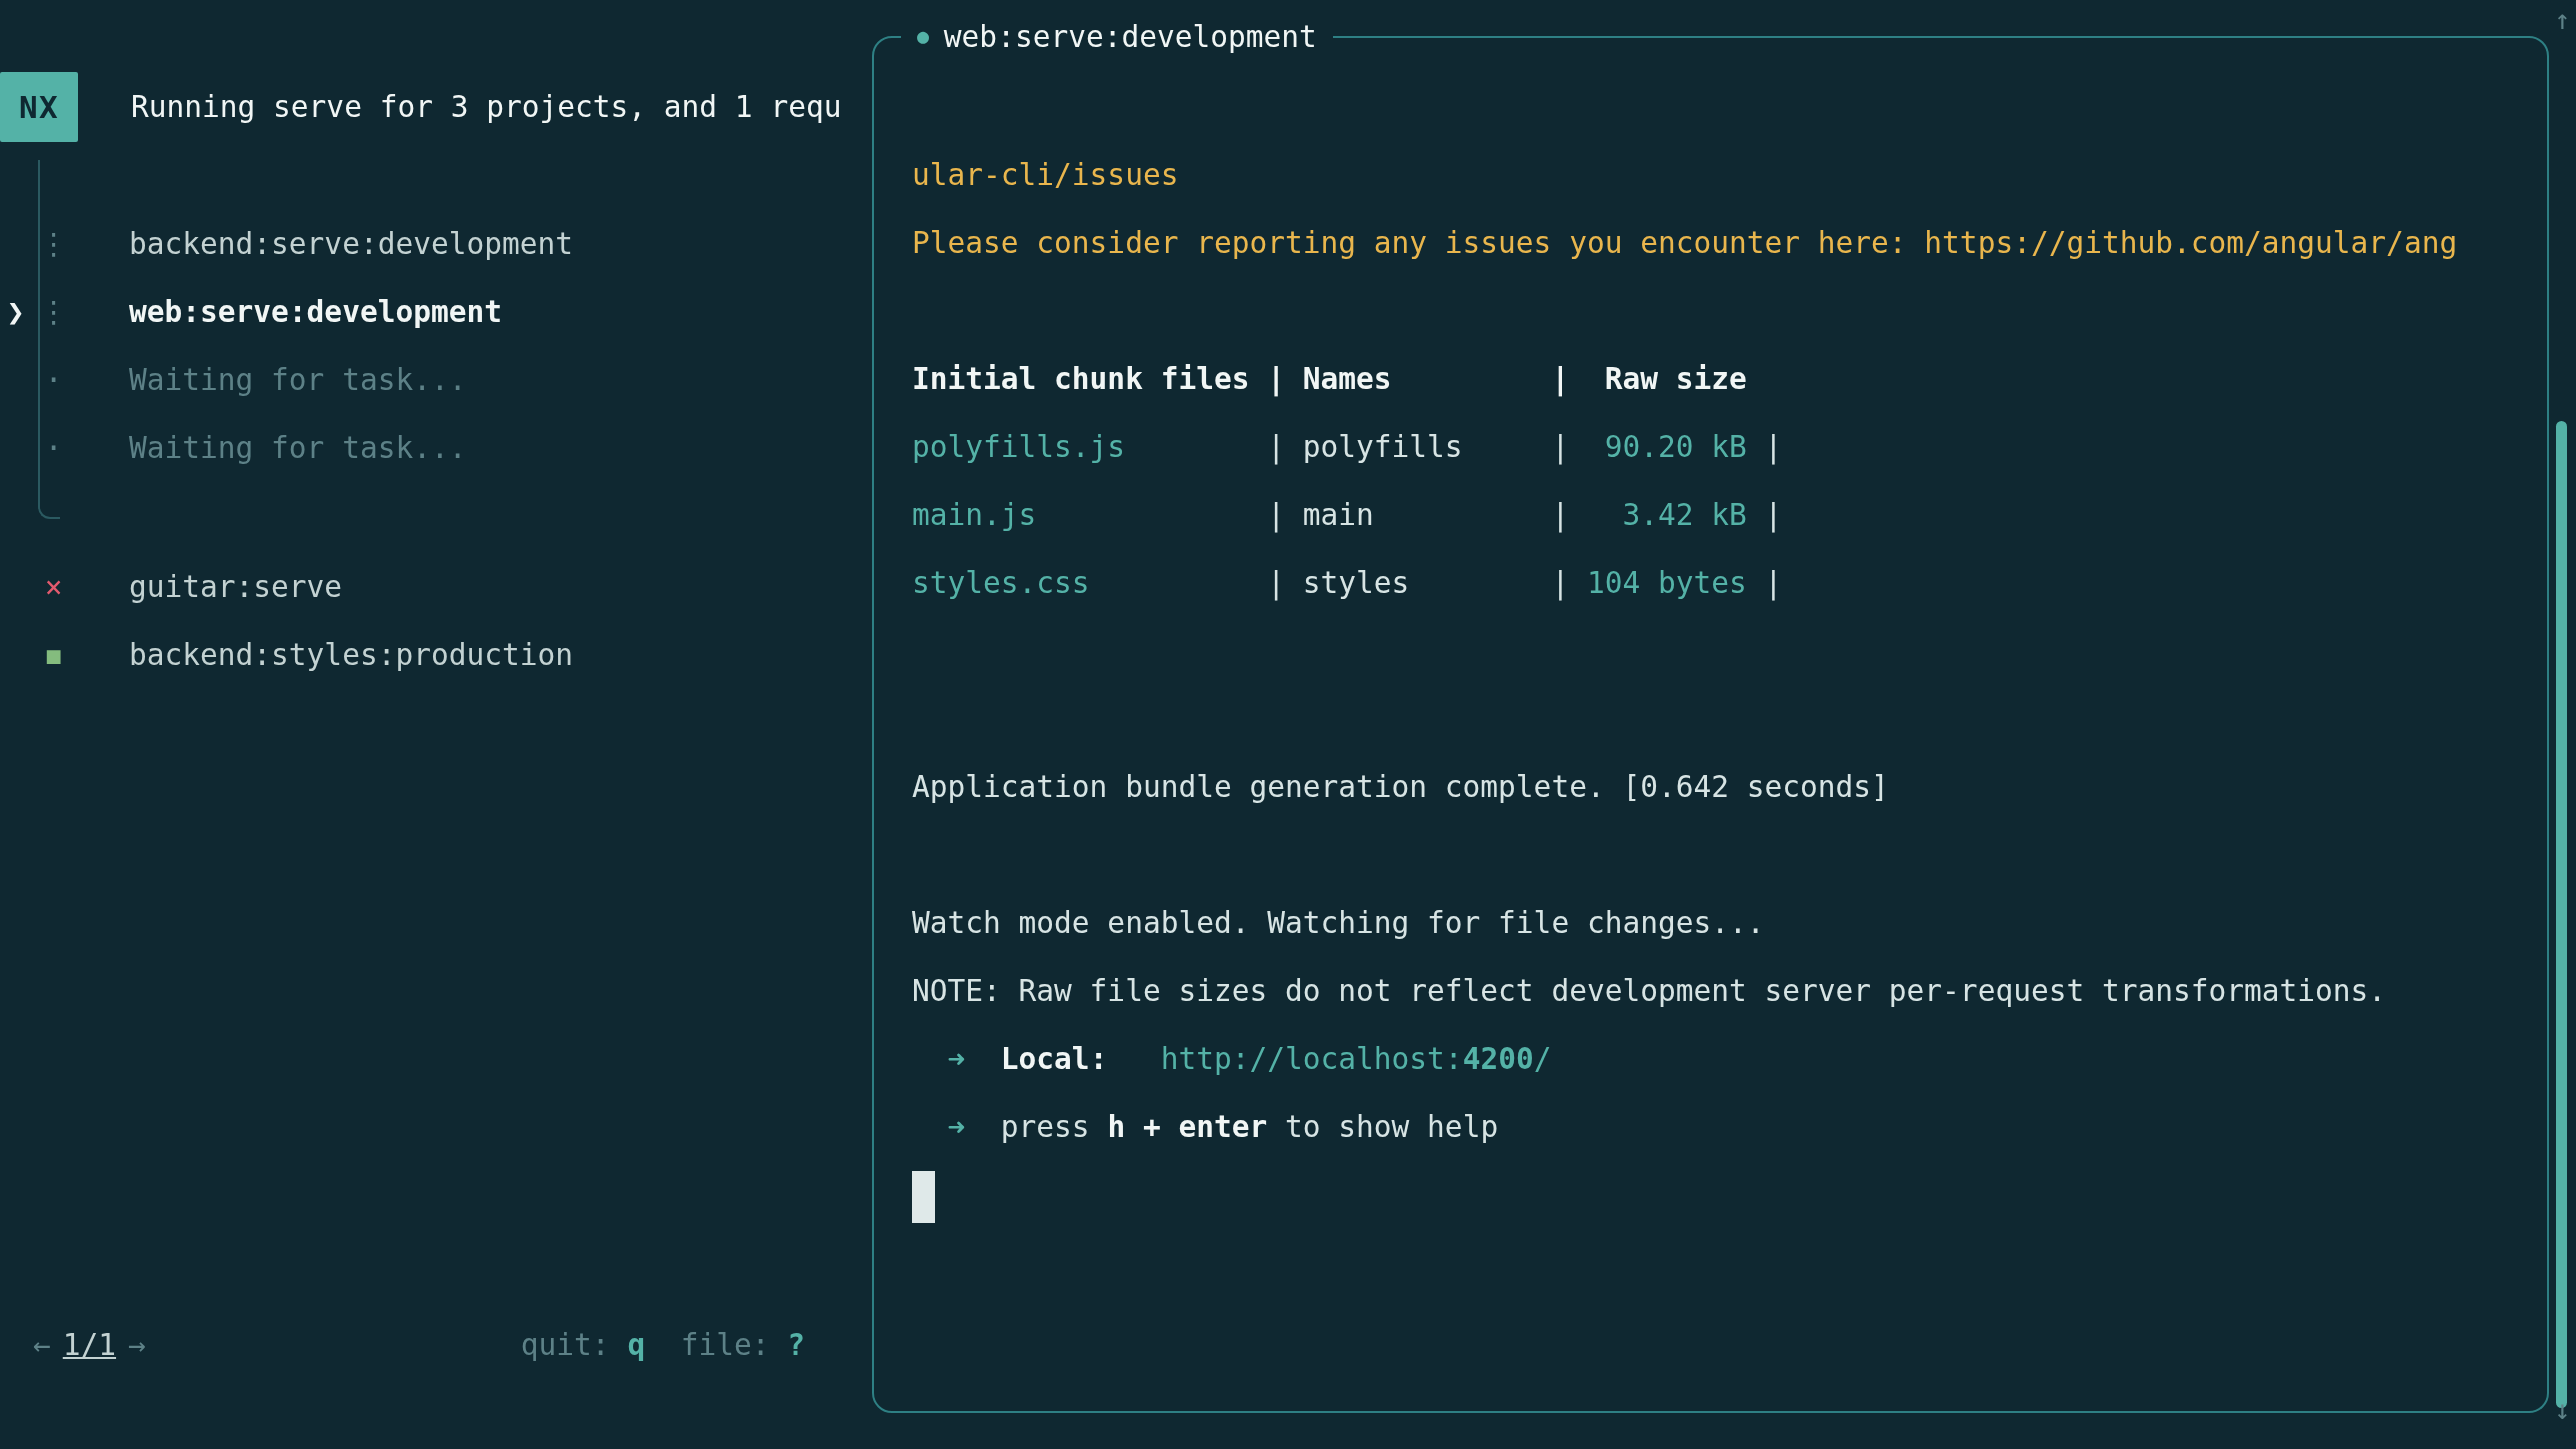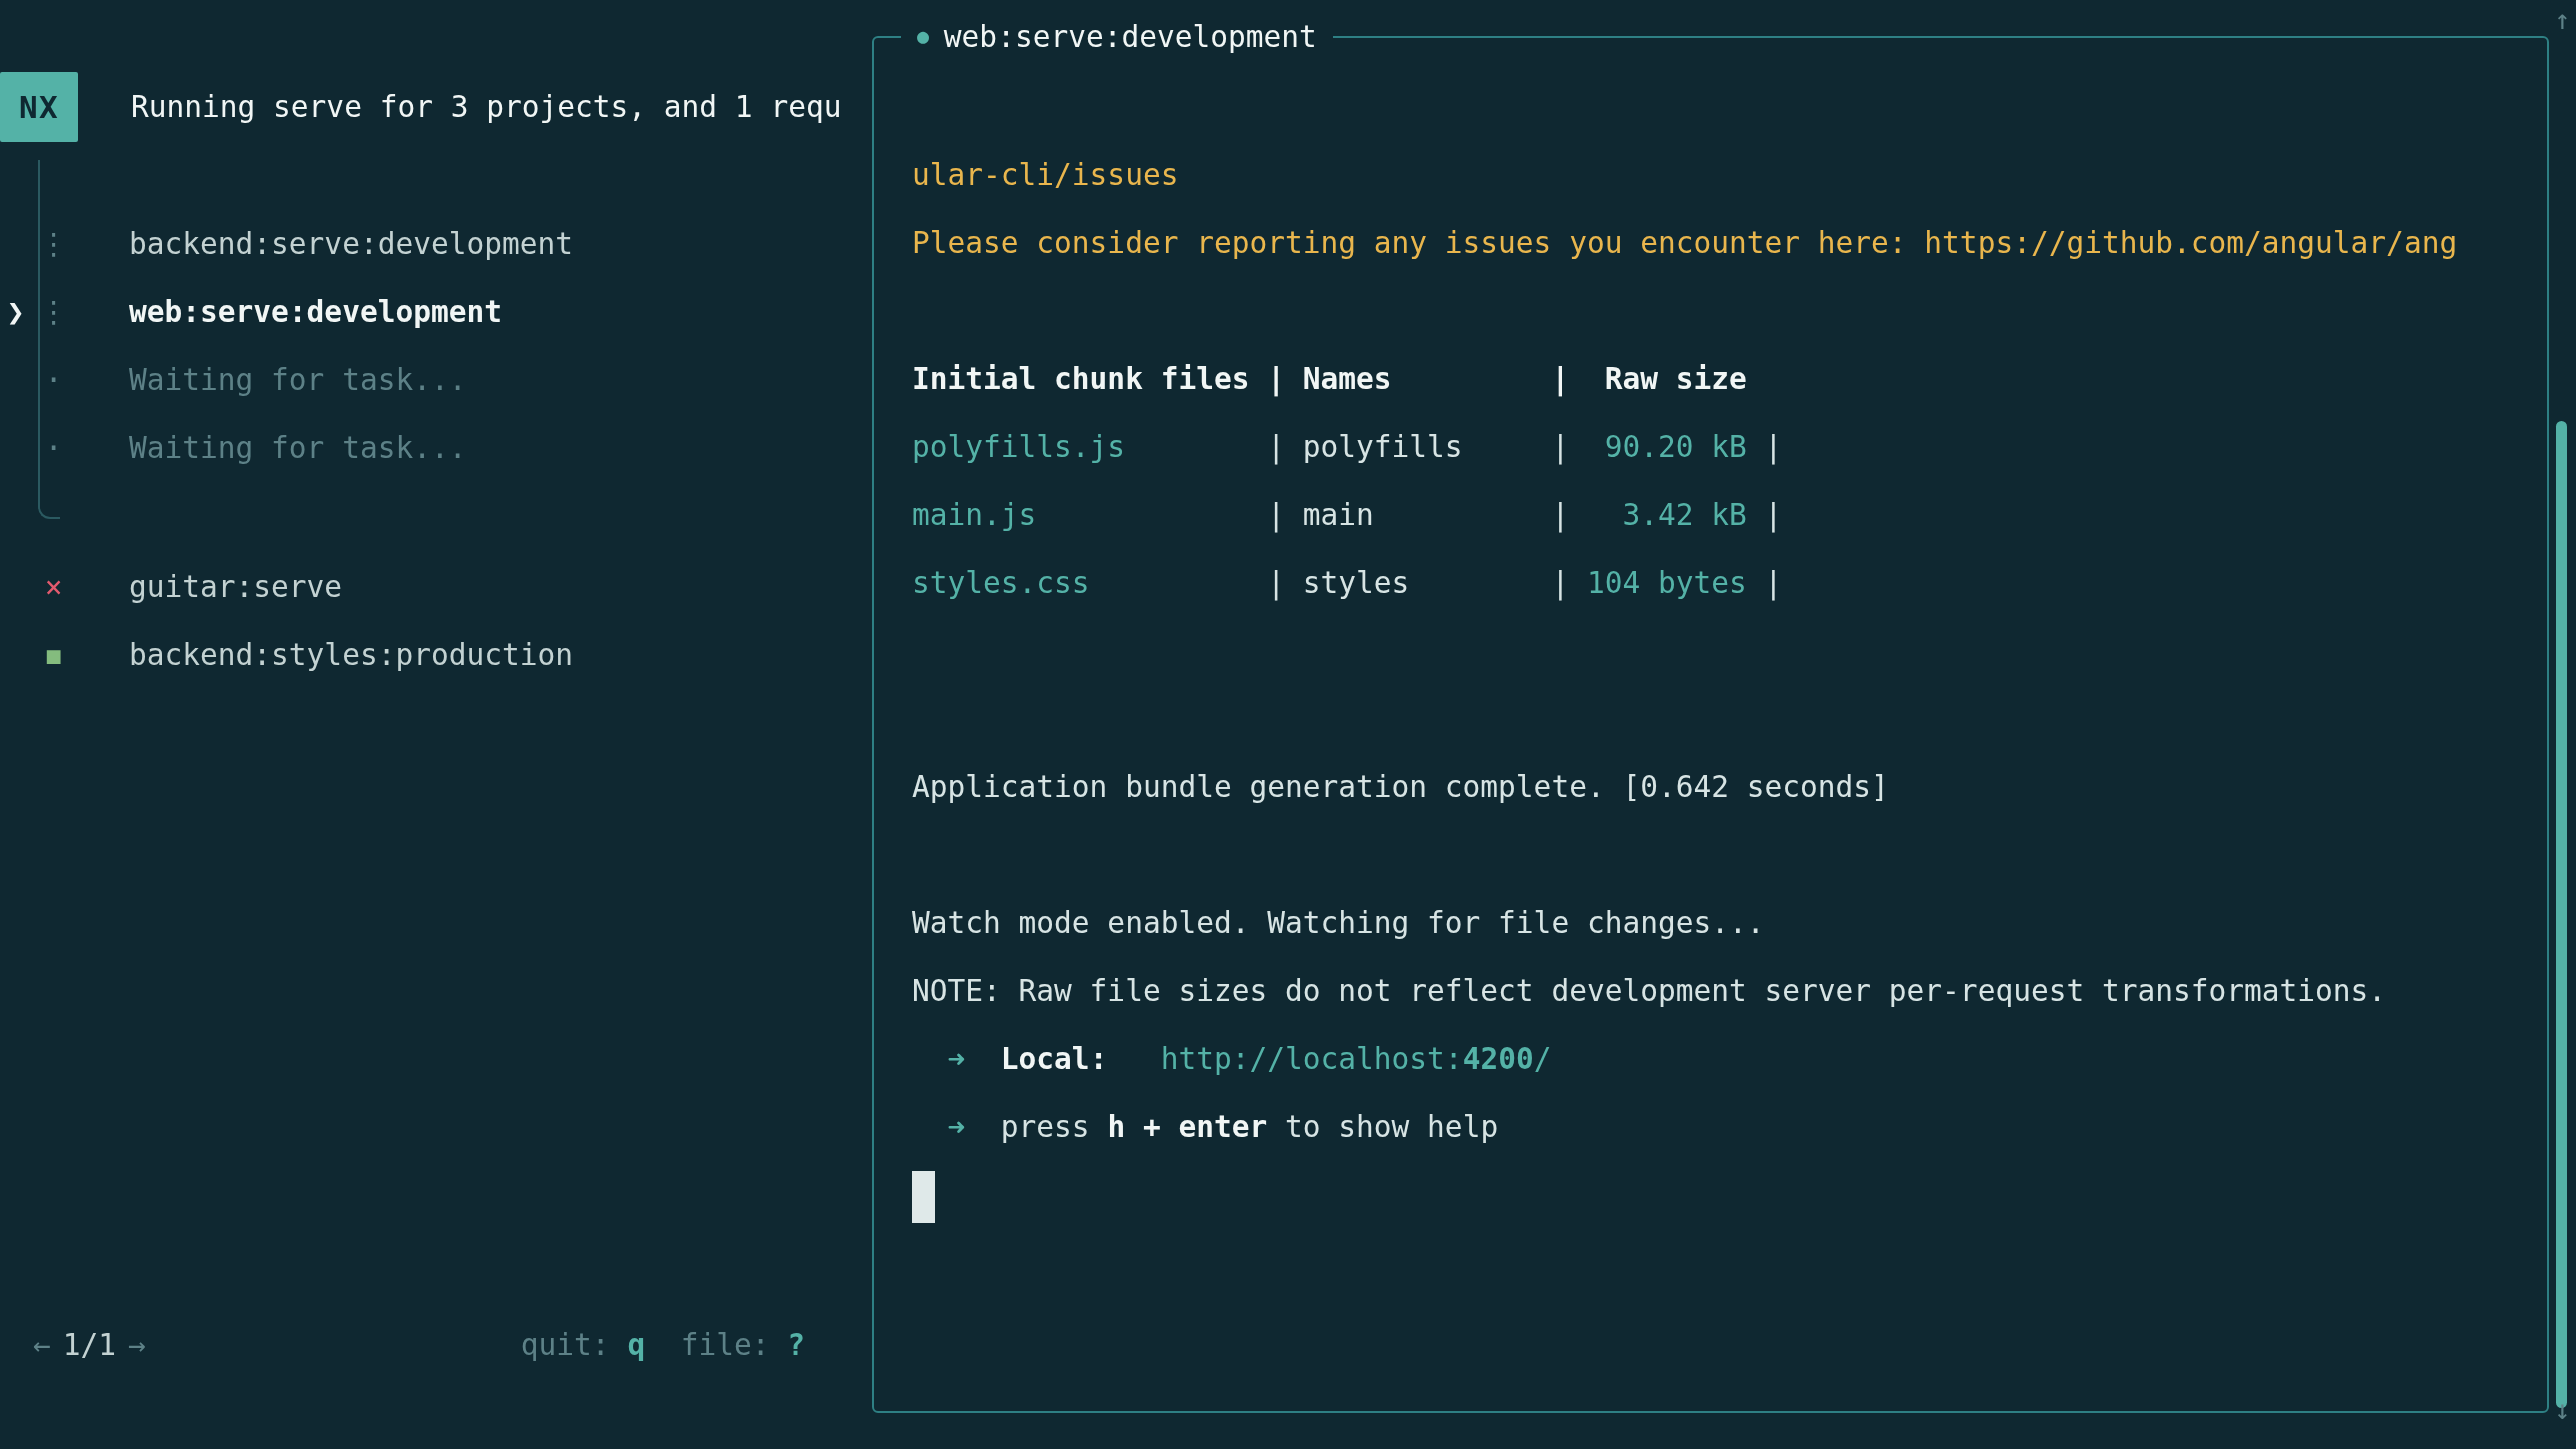--- a/index.html
+++ b/index.html
@@ -28,26 +28,26 @@
   .caret{position:absolute;left:6.7px;color:var(--bright,#f1f6f5);font-weight:700;}
   .task-icon{position:absolute;left:39px;width:29.5px;text-align:center;color:var(--dim,#5d8187);}
   .task-label{position:absolute;left:129px;color:var(--muted,#c3d2d2);white-space:nowrap;}
   .task-row.selected .task-label{color:var(--bright,#f1f6f5);font-weight:700;}
   .task-row.waiting .task-label{color:var(--dim,#5d8187);}
   .icon-fail{color:var(--red,#e25a6e);}
   .icon-stop{color:var(--green,#84bc7e);font-size:23px;}
   .sidebar-footer{position:absolute;left:33px;top:1311px;width:772px;height:68px;
     line-height:68px;font-size:29.5px;display:flex;justify-content:space-between;}
   .pager{display:flex;gap:12px;color:var(--dim,#5d8187);}
-  .pager .page{color:var(--muted,#c3d2d2);}
+  .pager .page{color:var(--muted,#c3d2d2);text-decoration:underline;}
   .keys{white-space:pre;color:var(--dim,#5d8187);}
   .key{color:var(--teal,#54b2a7);font-weight:700;}
   
   .panel{position:absolute;left:872px;top:36px;width:1677px;height:1377px;
-    border:2.7px solid var(--border,#2e8084);border-radius:6px;box-sizing:border-box;}
+    border:2.7px solid var(--border,#2e8084);border-radius:20px;box-sizing:border-box;}
   .panel-title{position:absolute;top:-36px;left:27px;height:68px;line-height:68px;
     background:var(--bg,#0f2831);padding:0 16px;font-size:29.5px;color:var(--bright,#f1f6f5);
     white-space:pre;}
   .panel-dot{color:var(--teal,#54b2a7);font-size:20px;vertical-align:4px;margin-right:14.8px;}
   .panel-body{padding:103px 0 0 38px;font-size:29.5px;}
   .line{height:68px;line-height:68px;white-space:pre;}
   .yellow{color:var(--yellow,#e9b64d);}
   .bold{font-weight:700;color:var(--bright,#f1f6f5);}
   .teal{color:var(--teal,#54b2a7);}
   .cursor{display:inline-block;width:23px;height:52px;background:var(--cursor,#dfe9e9);vertical-align:middle;}

